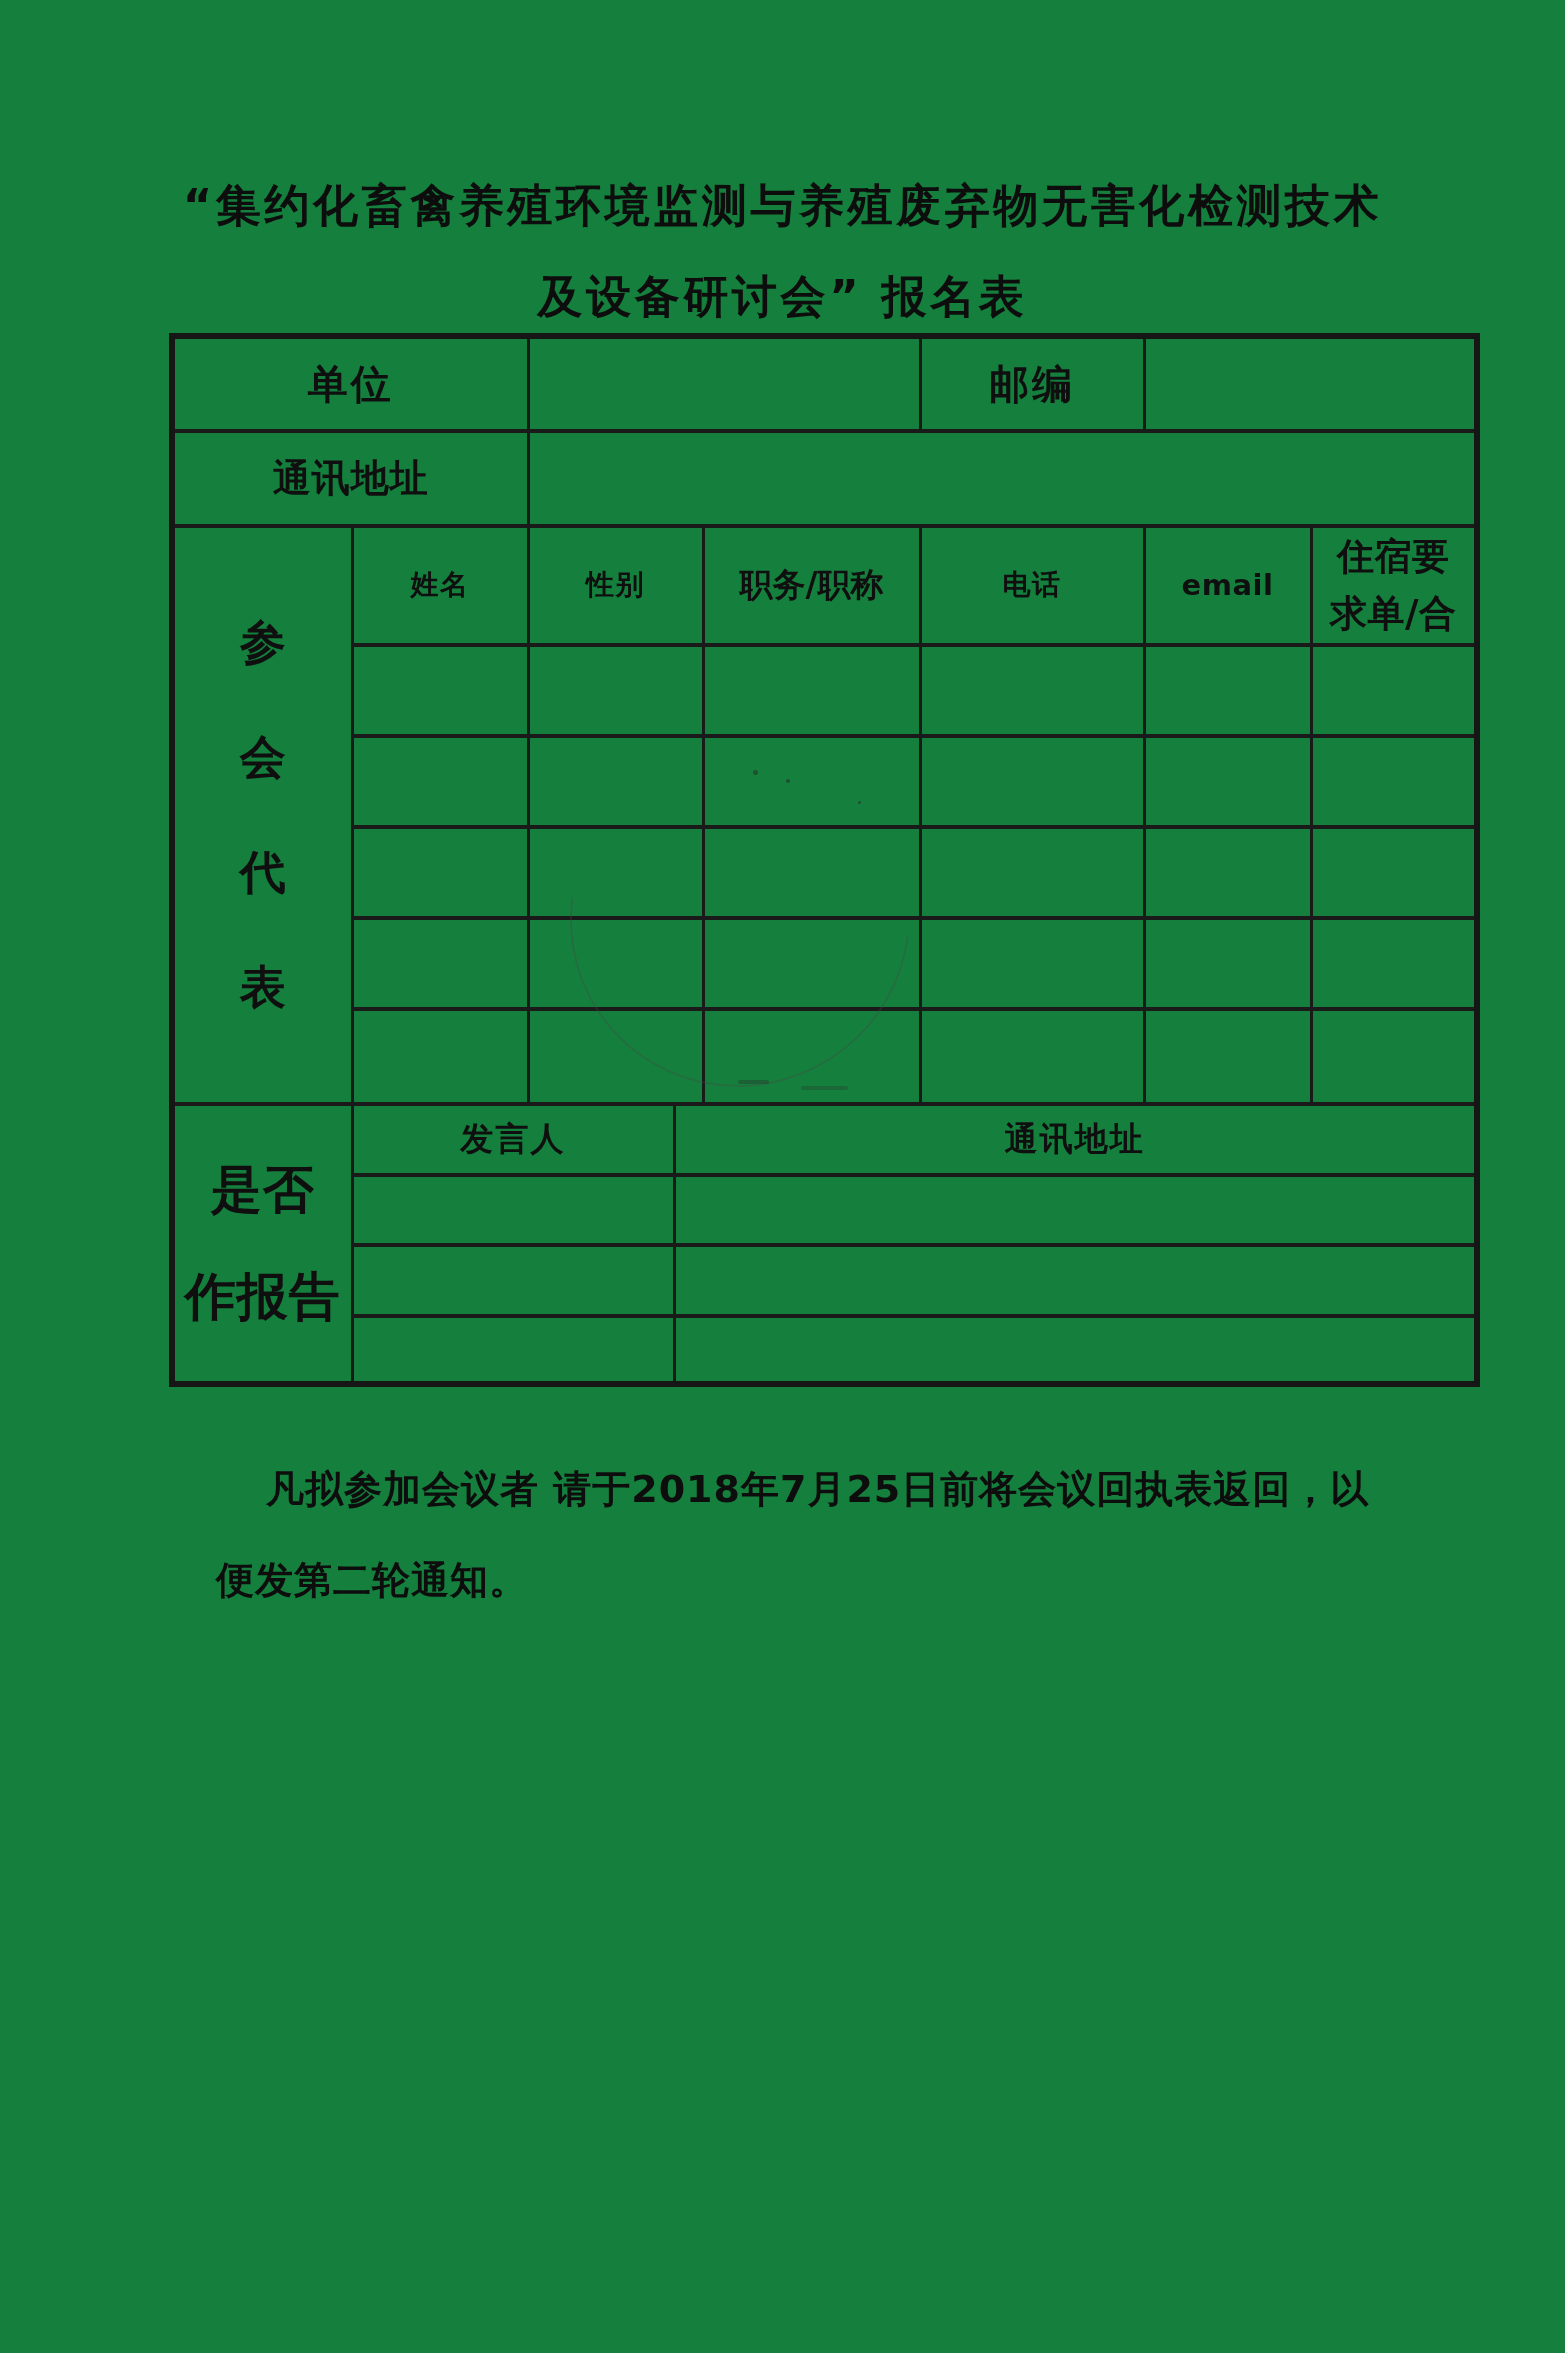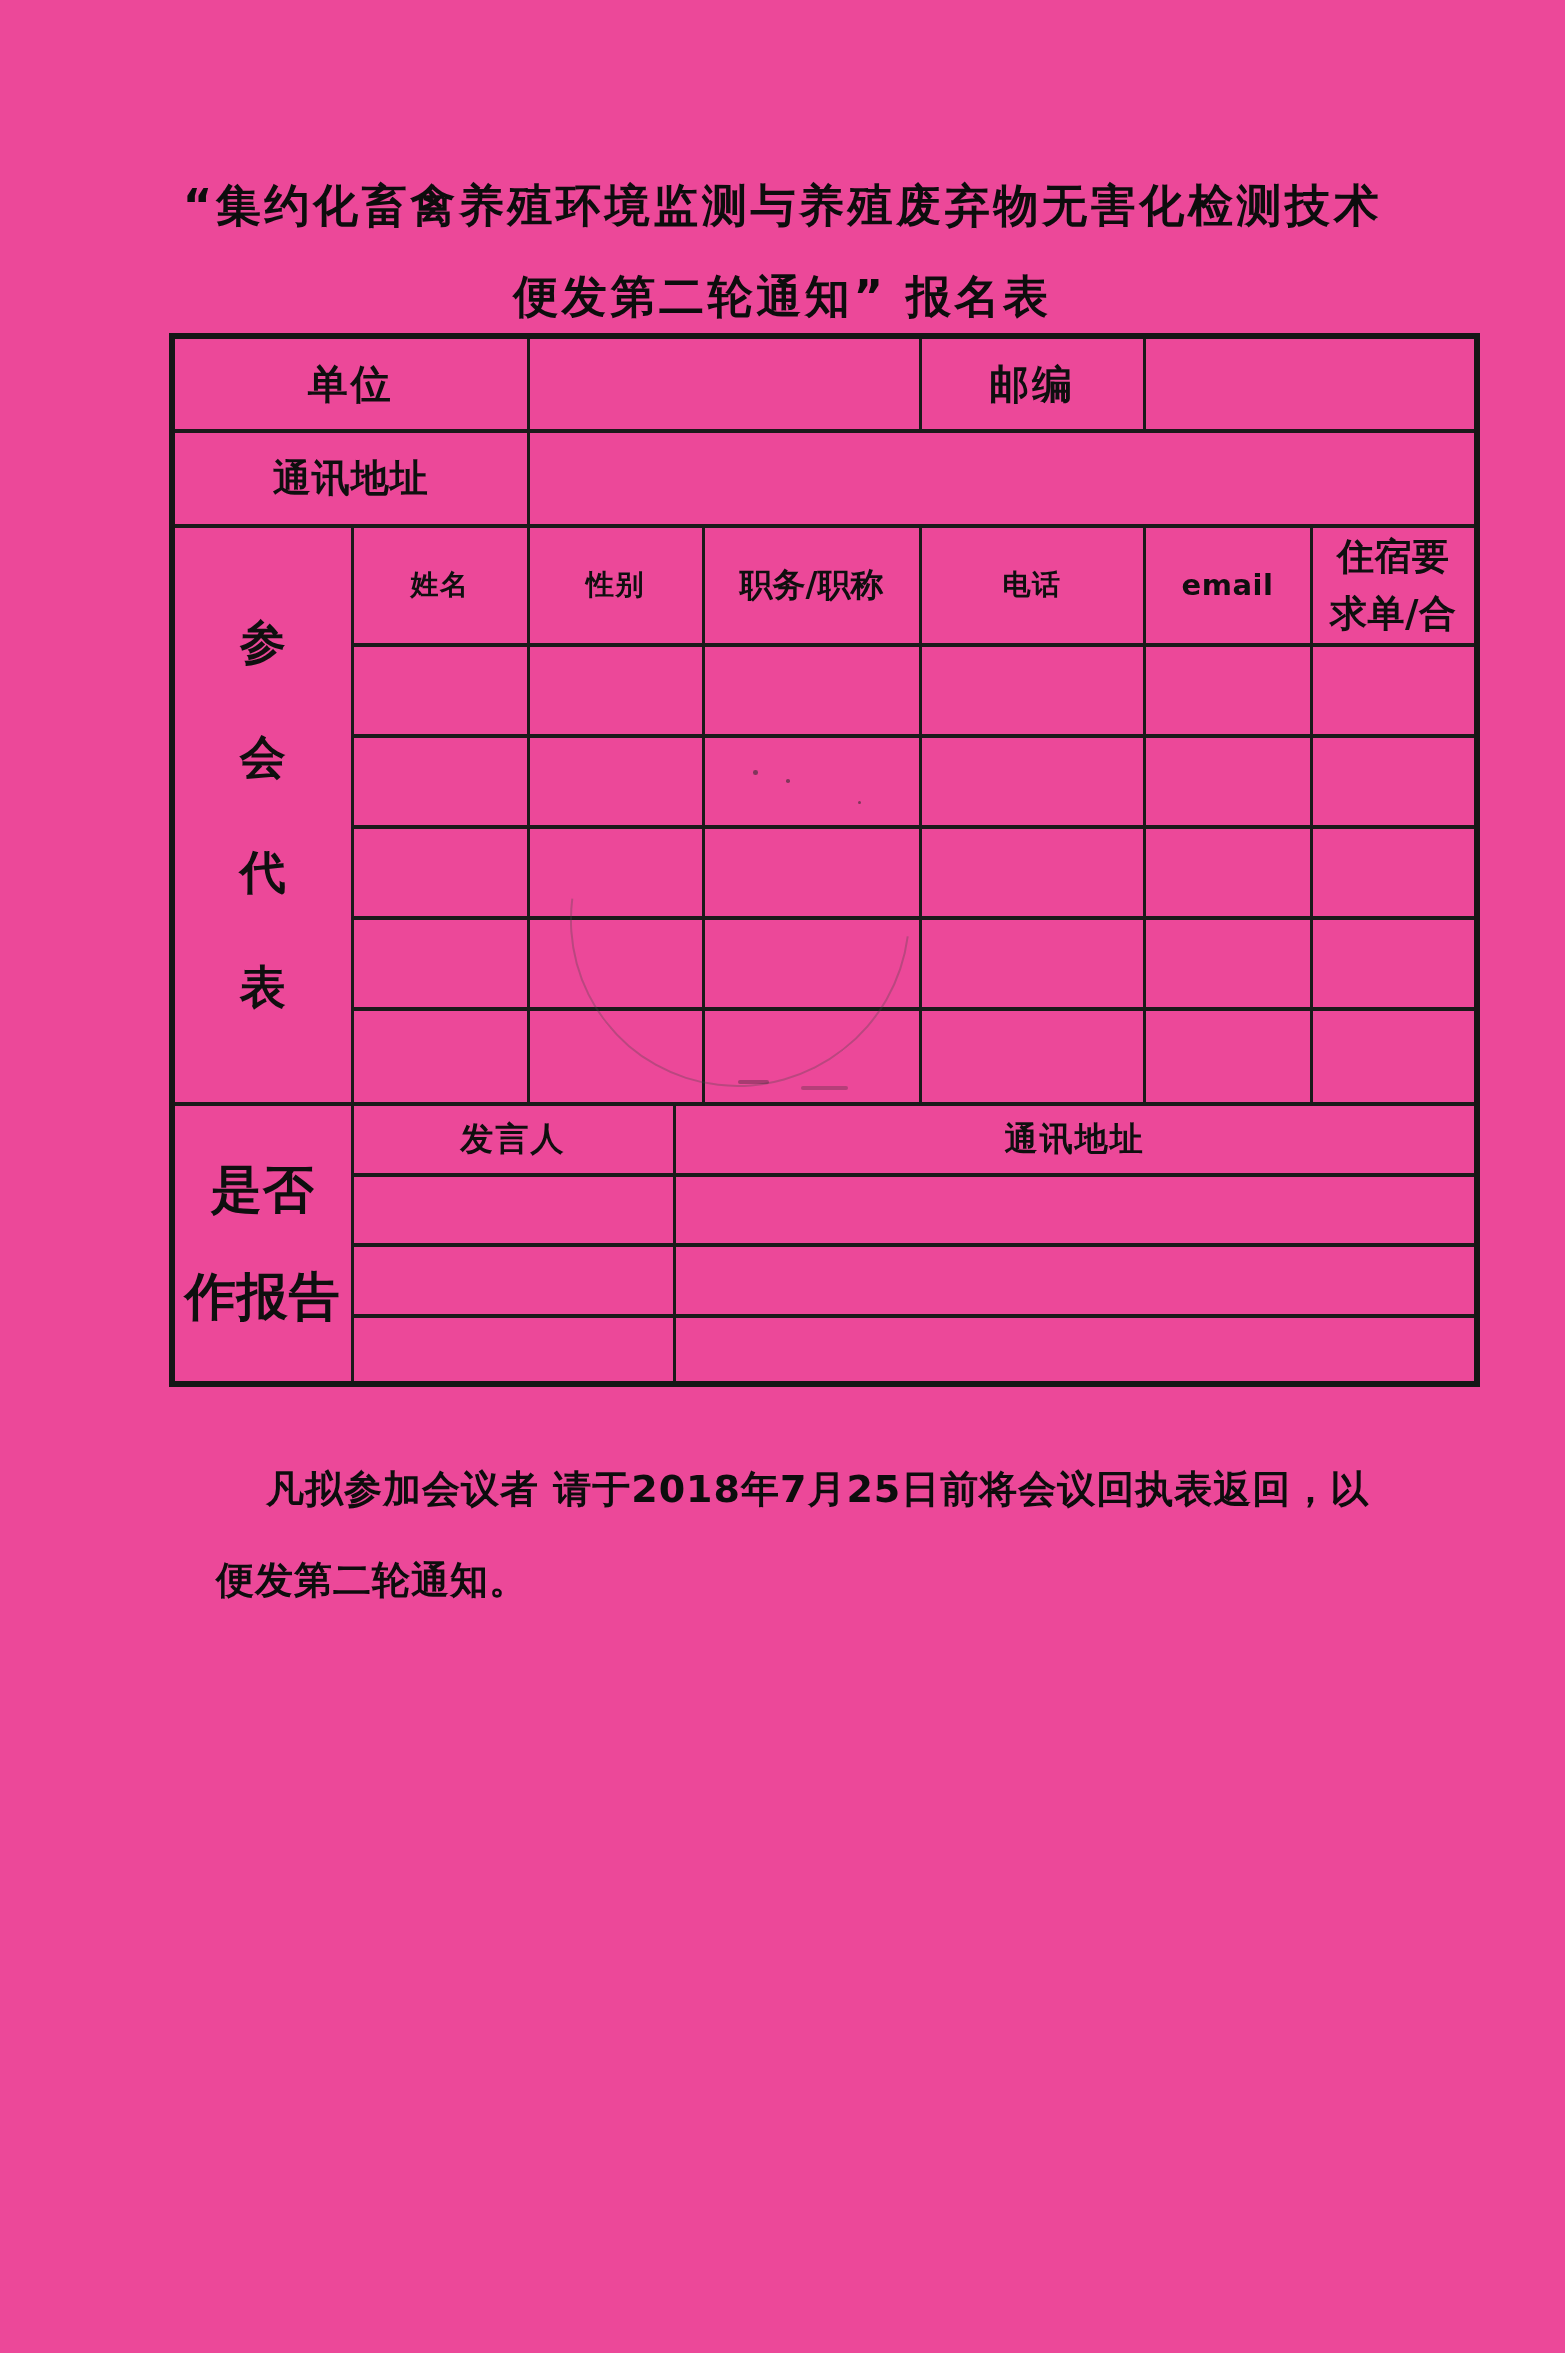--- a/index.html
+++ b/index.html
@@ -2,21 +2,21 @@
 <html style="font-size:8.3px"><head>
 <meta charset="utf-8">
 <style>
   html, body { margin:0; padding:0; }
   body {
     width:1565px; height:2354px;
     background:#ffffff;
     font-family:"DejaVu Sans", sans-serif;
     color:#111111;
   }
-  .page { position:relative; width:1565px; height:2354px; background:#ec4899; overflow:hidden; }
+  .page { position:relative; width:1565px; height:2354px; background:#15803d; overflow:hidden; }
 
   
   .title-line {
     position:absolute; left:0; width:1565px;
     text-align:center; font-weight:bold;
     font-size:45px; letter-spacing:3.6px; color:#0d0d0d;
     white-space:nowrap;
   }
   .title-1 { top:176px; }
   .title-2 { top:267px; }
@@ -71,21 +71,21 @@
   .speck-c { left:858px; top:801px; width:3.1px;  height:3.1px; }
   .speck-d { left:738px; top:1080px; width:31px; height:4.2px; background:rgba(40,40,40,0.35); border-radius:2.1px; }
   .speck-e { left:801px; top:1086px; width:47px; height:3.6px; background:rgba(40,40,40,0.28); border-radius:2.1px; }
 </style>
 </head>
 <body>
 
 <div class="page">
 
   <div class="title-line title-1">“集约化畜禽养殖环境监测与养殖废弃物无害化检测技术</div>
-  <div class="title-line title-2">便发第二轮通知” 报名表</div>
+  <div class="title-line title-2">及设备研讨会” 报名表</div>
 
   <div class="tbl-wrap">
     <table class="form">
       <colgroup>
         <col style="width:180px">
           <col style="width:176px">
           <col style="width:146px">
         <col style="width:29px">
           <col style="width:217px">
           <col style="width:224px">

